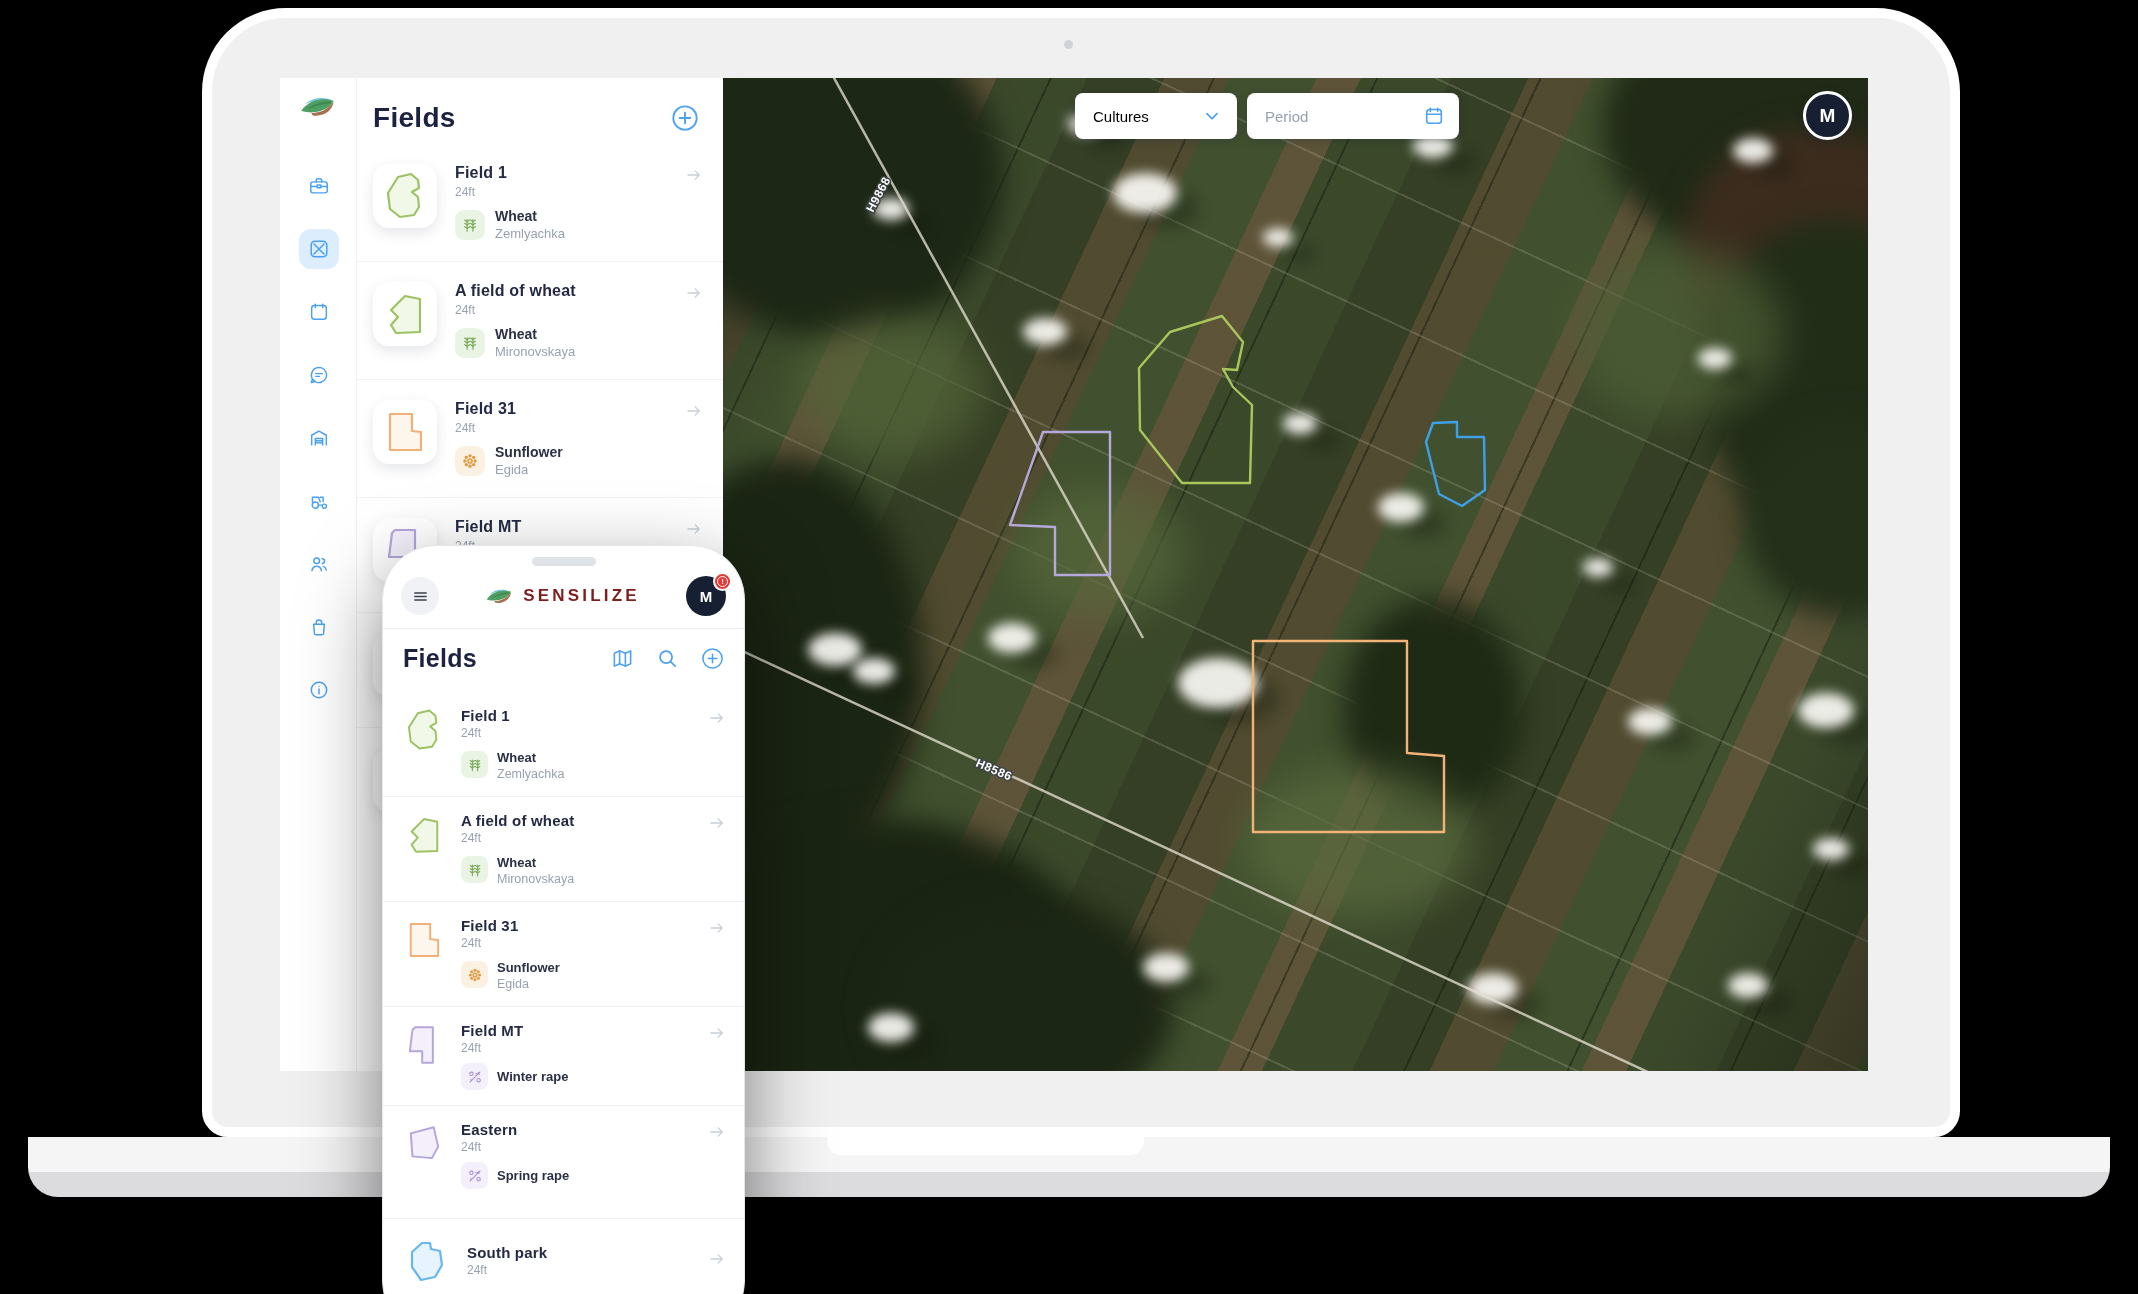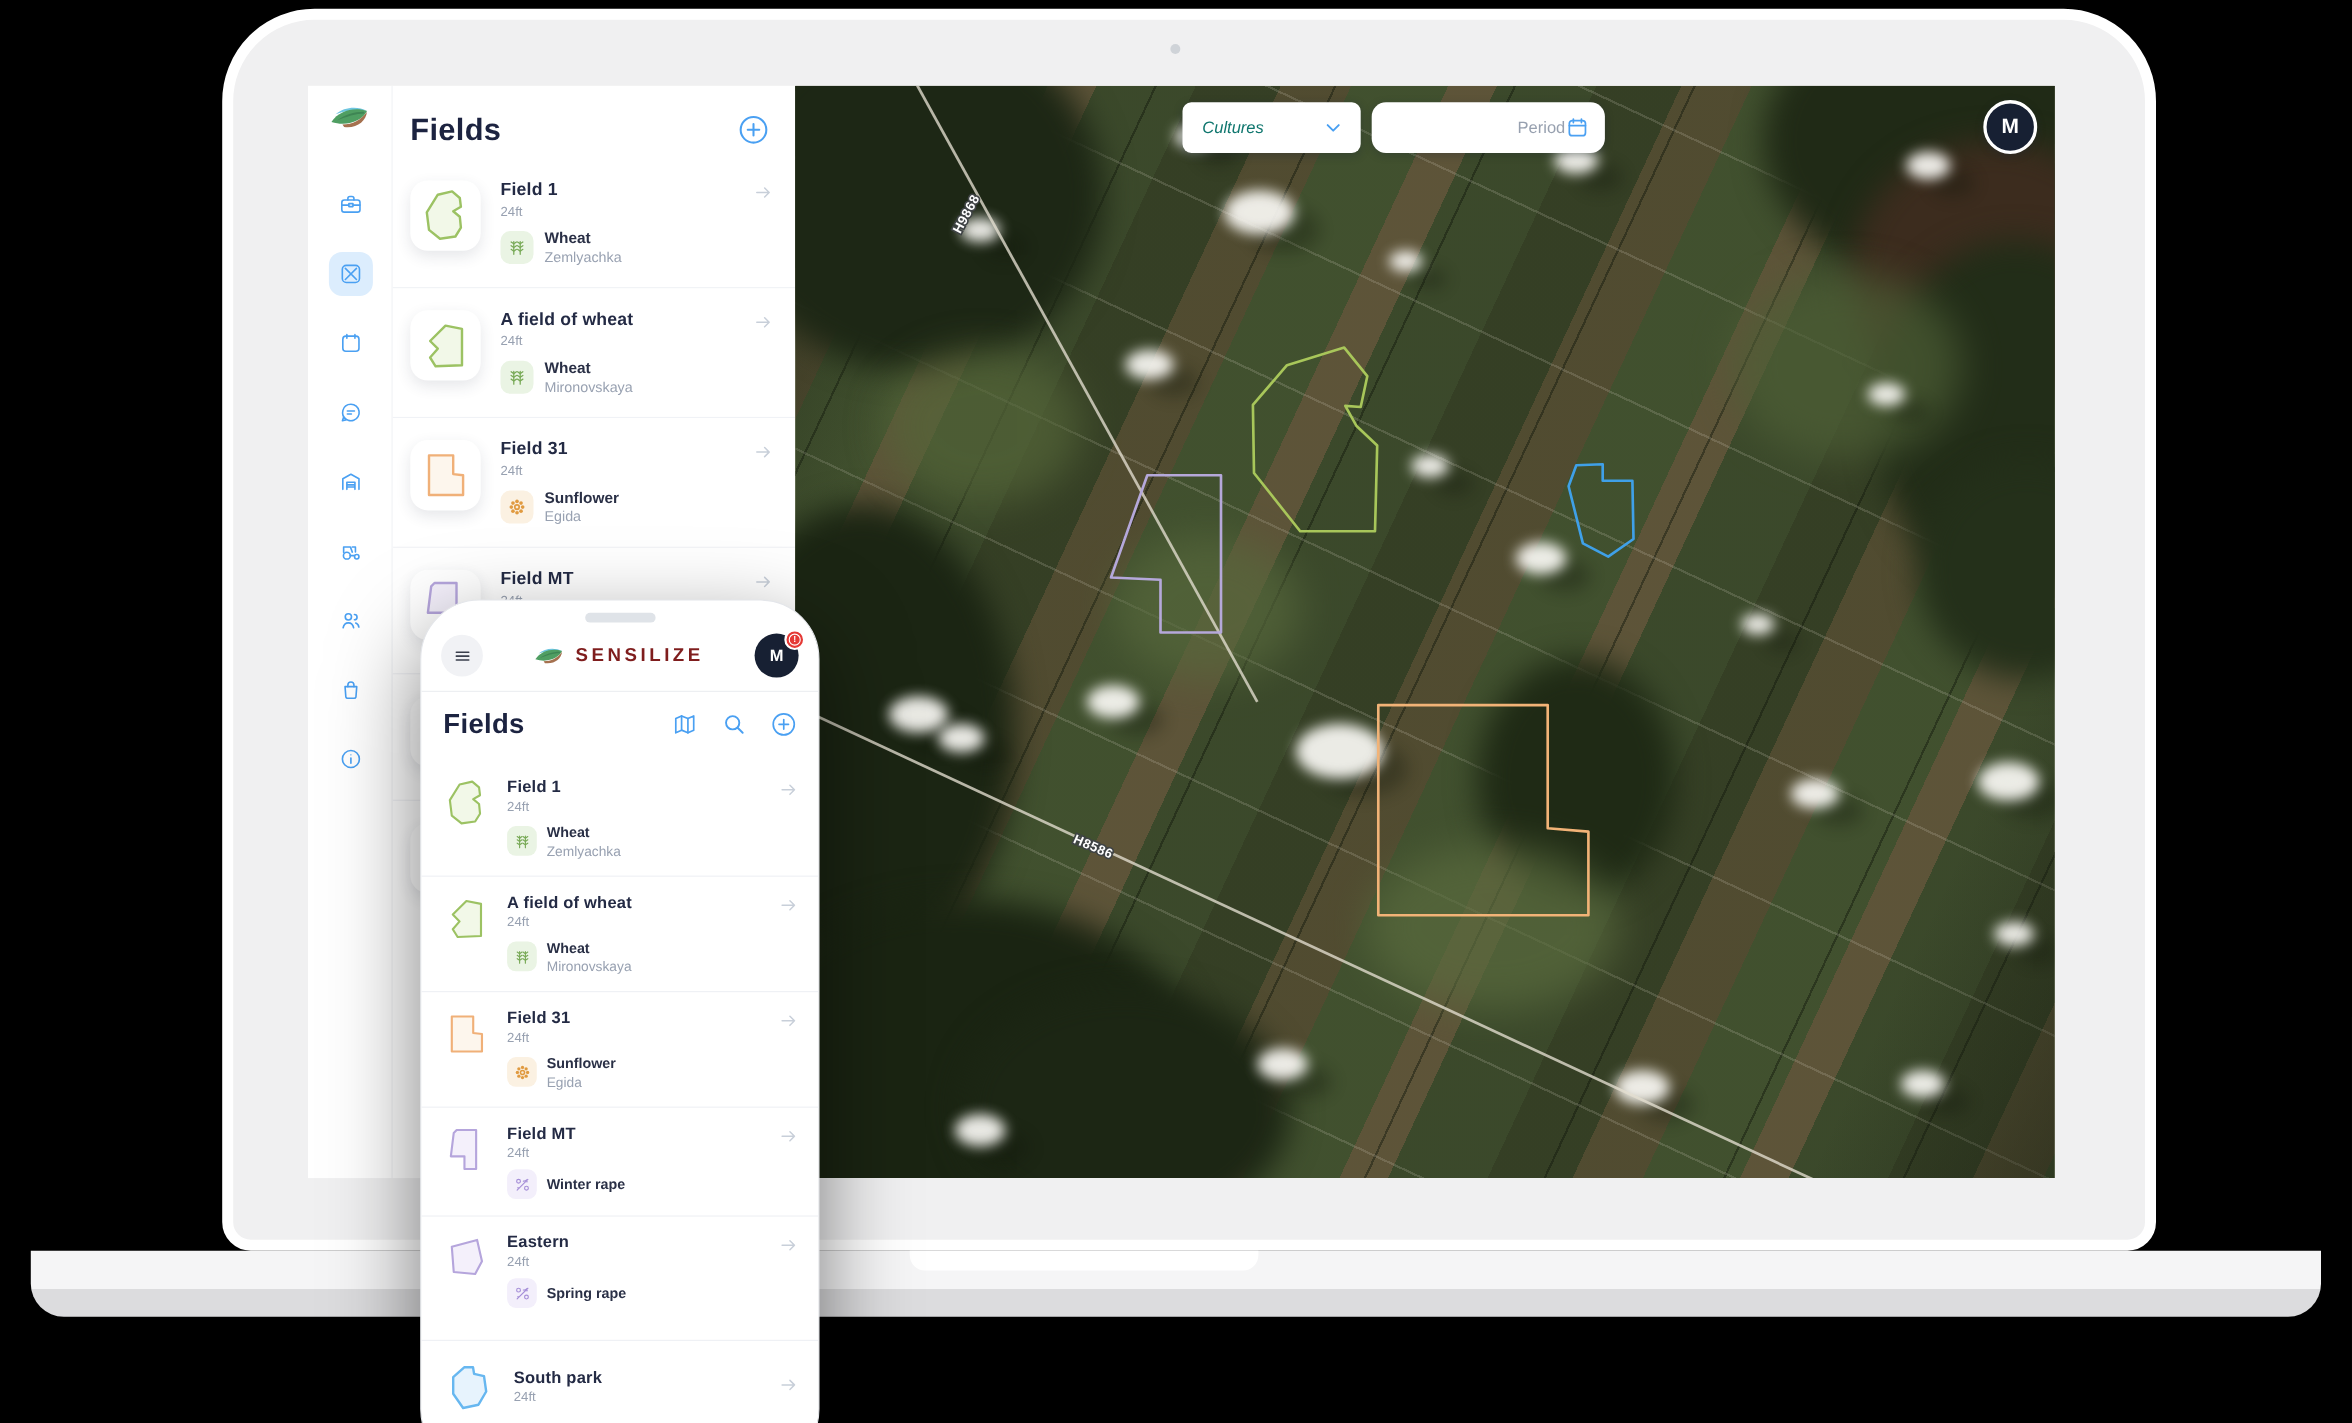--- a/index.html
+++ b/index.html
@@ -80,22 +80,22 @@
   .map-poly{fill:none;stroke-width:2.4;stroke-linejoin:round;}
 
   
   .tb{position:absolute;top:15px;height:46px;background:#fff;border-radius:8px;box-shadow:0 2px 8px rgba(25,35,55,.28);
     display:flex;align-items:center;}
   .tb-search{left:10px;width:330px;padding:0 16px;gap:11px;}
   .tb-search input{border:none;outline:none;flex:1;font-size:15px;color:#374055;background:transparent;}
   .tb-search input::placeholder{color:#97a0af;}
   .tb-search .mag{color:#6b7486;display:flex;}
   .tb-select{left:352px;width:162px;padding:0 14px 0 18px;justify-content:space-between;cursor:pointer;}
-  .tb-select .lbl{font-size:15px;color:#0f766e;font-style:italic;}
-  .tb-period{left:524px;width:212px;padding:0 14px 0 18px;justify-content:flex-end;cursor:pointer;border-radius:13px;}
+  .tb-select .lbl{font-size:15px;color:#000000;}
+  .tb-period{left:524px;width:212px;padding:0 14px 0 18px;justify-content:space-between;cursor:pointer;}
   .tb-period .lbl{font-size:15px;color:#97a0af;}
   .blue-ic{color:#4aa0f2;display:flex;}
   .blue-ic svg{width:22px;height:22px;}
 
   .map-avatar{position:absolute;left:1080px;top:13px;width:49px;height:49px;border-radius:50%;
     background:#172033;border:3px solid #fff;display:flex;align-items:center;justify-content:center;
     color:#fff;font-size:19px;font-weight:600;cursor:pointer;box-shadow:0 2px 8px rgba(25,35,55,.3);}
 
   
   .phone{position:absolute;left:382px;top:545px;width:363px;height:790px;background:#fff;

